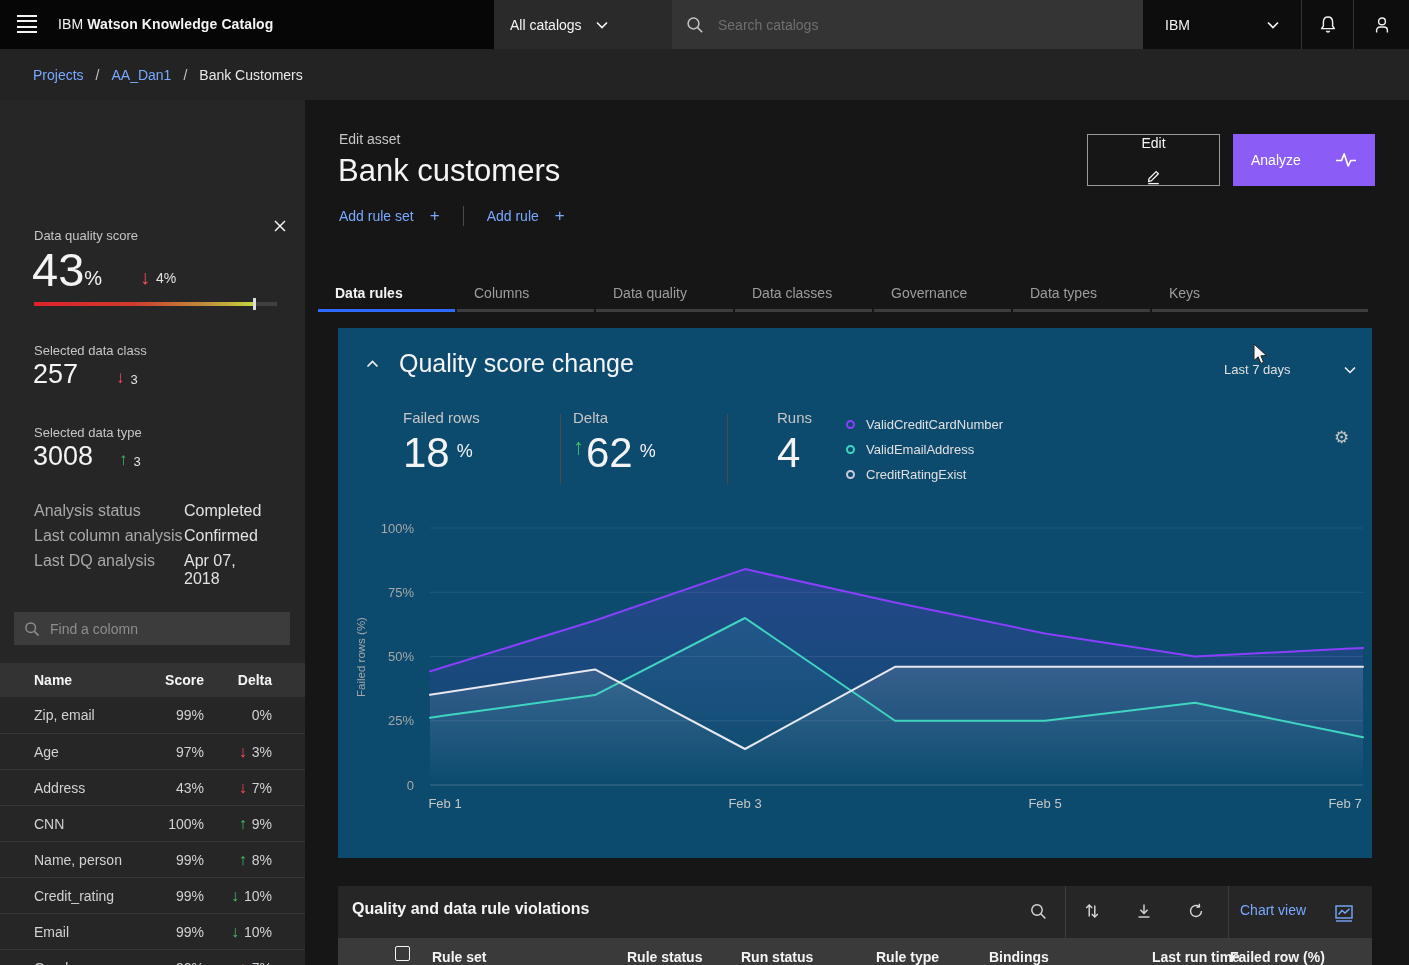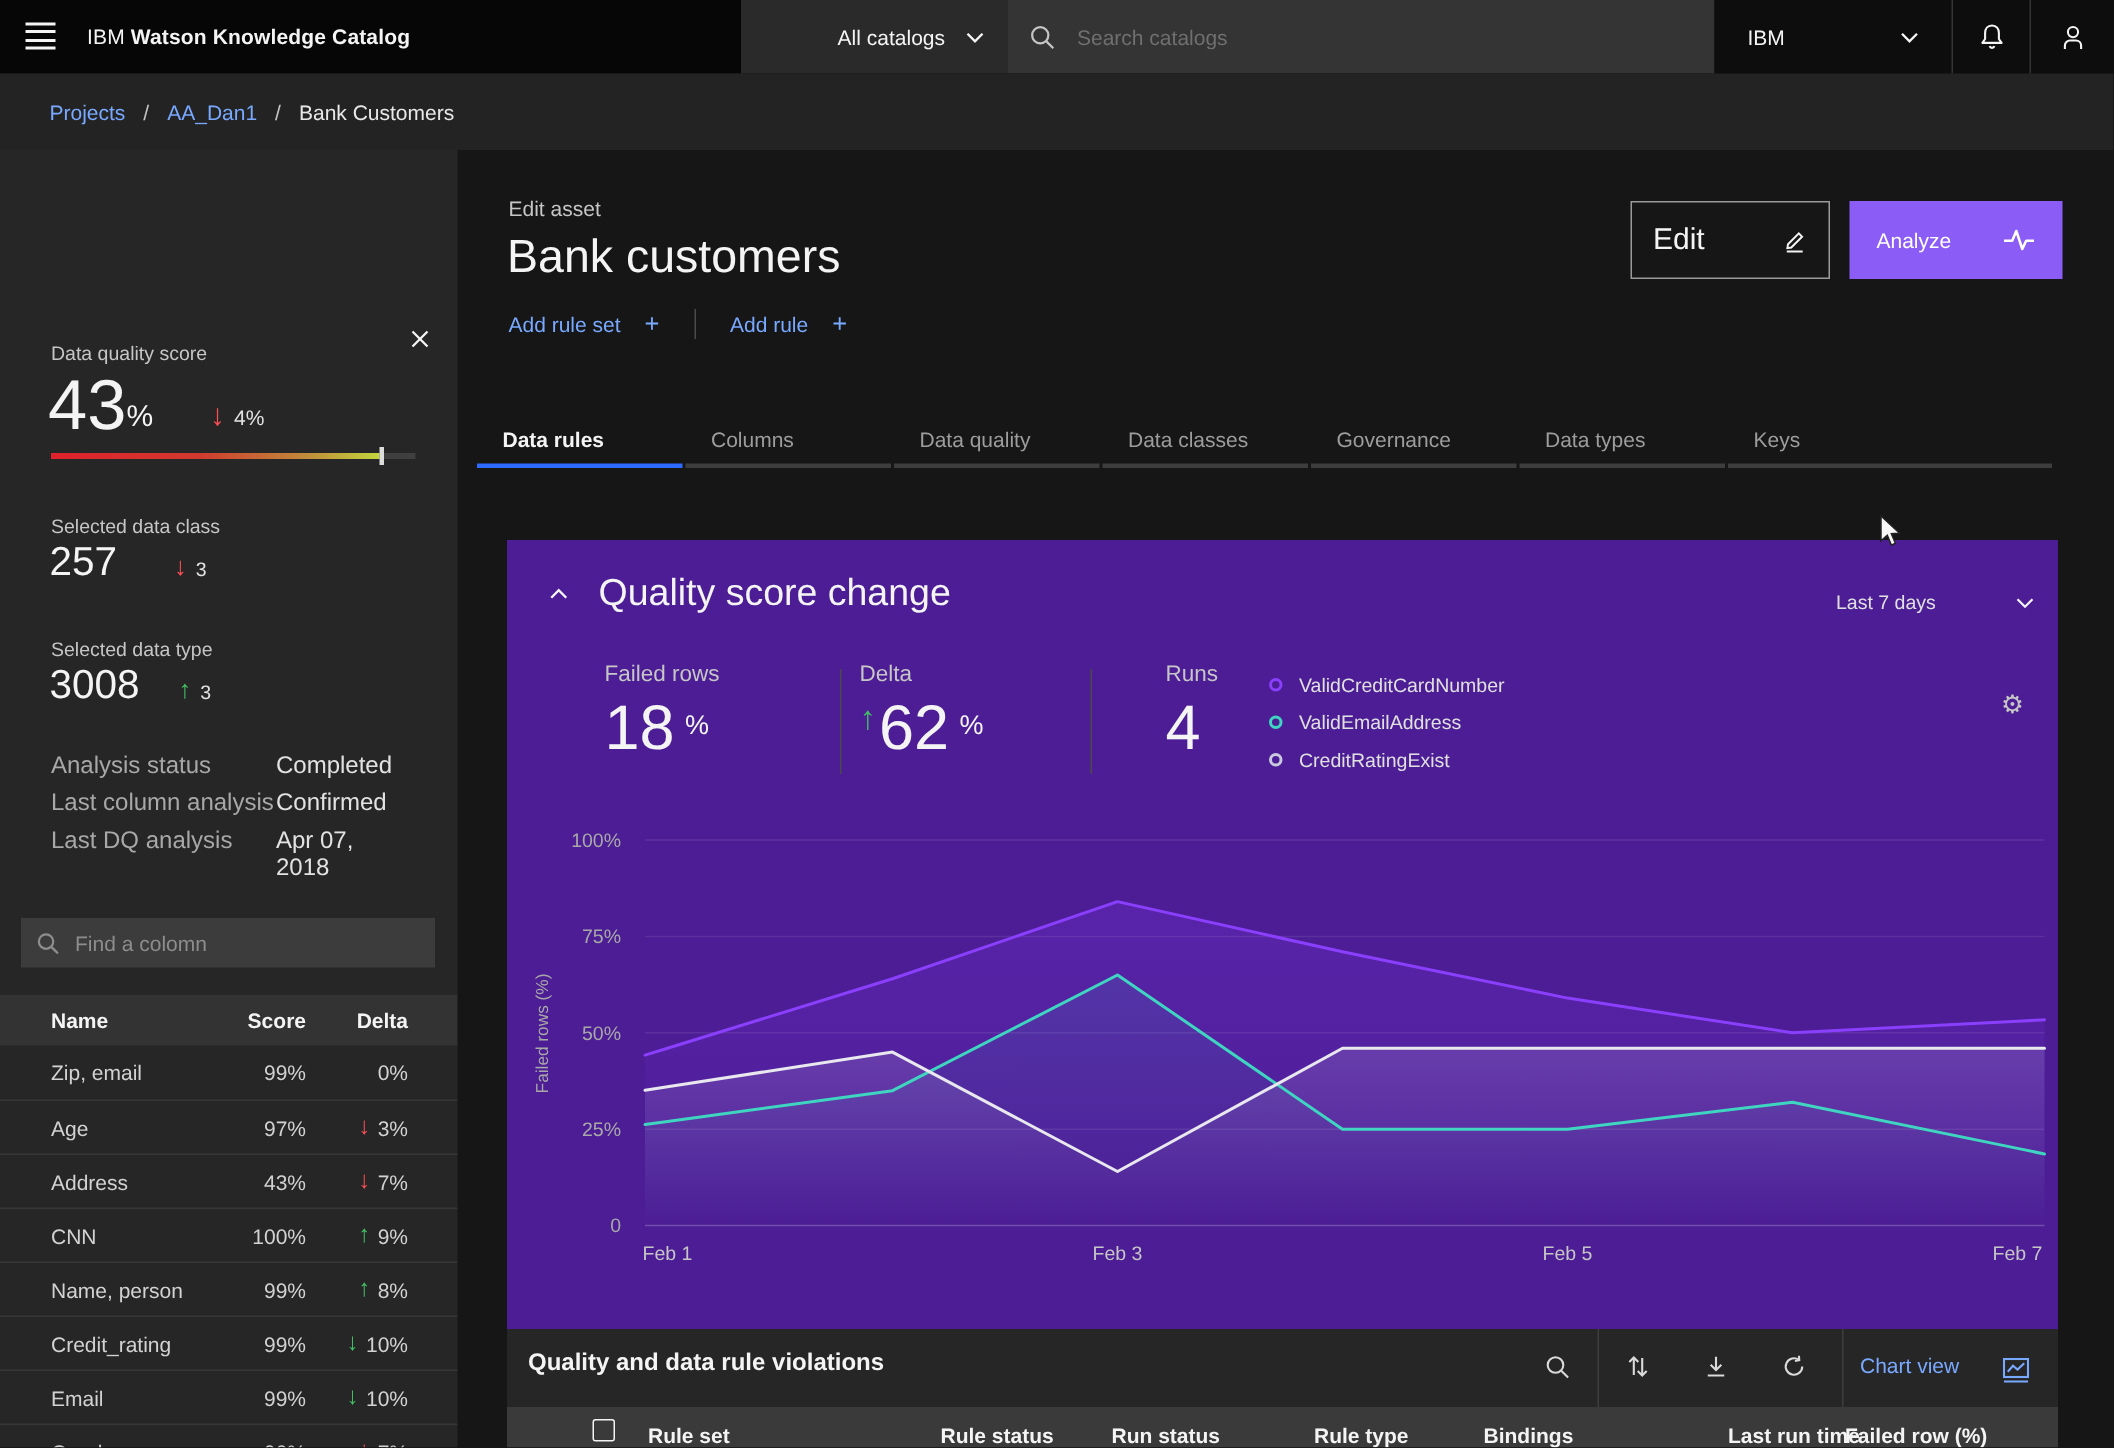--- a/index.html
+++ b/index.html
@@ -6,21 +6,21 @@
   html,body { width:1409px; height:965px; overflow:hidden; }
   body { background:#161616; font-family:"Liberation Sans",sans-serif; color:#f4f4f4; position:relative; }
   .abs { position:absolute; }
 
   
   .topbar { position:absolute; left:0; top:0; width:1409px; height:49px; background:#060606; }
   .burger { position:absolute; left:16px; top:13px; width:22px; height:22px; display:flex; flex-direction:column; justify-content:space-between; padding:2px 1px; cursor:pointer; }
   .burger span { display:block; height:2px; background:#f4f4f4; }
   .brand { position:absolute; left:58px; top:16px; font-size:14px; color:#f4f4f4; letter-spacing:.1px; }
   .brand b { font-weight:700; }
-  .tb-catalogs { position:absolute; left:494px; top:0; width:178px; height:49px; background:#2a2a2a; display:flex; align-items:center; padding:16px 16px; gap:14px; font-size:14px; cursor:pointer;justify-content:flex-end; }
+  .tb-catalogs { position:absolute; left:494px; top:0; width:178px; height:49px; background:#2a2a2a; display:flex; align-items:center; padding:16px 16px; gap:14px; font-size:14px; cursor:pointer; }
   .tb-search { position:absolute; left:672px; top:0; width:471px; height:49px; background:#343434; display:flex; align-items:center; padding:0 14px; gap:14px; }
   .tb-search input { flex:1; background:transparent; border:none; outline:none; color:#f4f4f4; font-size:14px; font-family:inherit; }
   .tb-search input::placeholder { color:#6f6f6f; }
   .tb-account { position:absolute; left:1143px; top:0; width:158px; height:49px; background:#0d0d0d; display:flex; align-items:center; justify-content:space-between; padding:0 22px; font-size:14px; cursor:pointer; }
   .tb-ico { position:absolute; top:0; width:52px; height:49px; display:flex; align-items:center; justify-content:center; border-left:1px solid #343434; cursor:pointer; background:#0d0d0d; }
 
   
   .crumbbar { position:absolute; left:0; top:49px; width:1409px; height:51px; background:#232323; display:flex; align-items:center; padding-left:33px; font-size:14px; gap:12px; }
   .crumb-link { color:#78a9ff; cursor:pointer; }
   .crumb-sep { color:#c6c6c6; }
@@ -53,31 +53,31 @@
   .c-delta { display:flex; justify-content:flex-end; align-items:center; gap:5px; width:68px; margin-left:0; }
   .st-head .c-delta { display:block; }
 
   
   .asset-label { position:absolute; left:339px; top:131px; font-size:14px; color:#c6c6c6; }
   .asset-title { position:absolute; left:338px; top:153px; font-size:31px; font-weight:300; color:#f4f4f4; }
   .add-links { position:absolute; left:339px; top:206px; display:flex; align-items:center; font-size:14px; color:#78a9ff; }
   .add-link { display:flex; gap:16px; align-items:center; cursor:pointer; }
   .add-plus { font-size:17px; }
   .add-div { width:1px; height:20px; background:#4a4a4a; margin:0 23px; }
-  .btn-edit { position:absolute; left:1087px; top:134px; width:133px; height:52px; background:transparent; border:1px solid #9a9a9a; color:#f4f4f4; font-size:20px; display:flex; align-items:center; justify-content:space-between; padding:0 14px; cursor:pointer; font-family:inherit; }
+  .btn-edit { position:absolute; left:1087px; top:134px; width:133px; height:52px; background:transparent; border:1px solid #9a9a9a; color:#f4f4f4; font-size:14px; display:flex; align-items:center; justify-content:space-between; padding:0 28px; cursor:pointer; font-family:inherit;flex-direction:column; }
   .btn-analyze { position:absolute; left:1233px; top:134px; width:142px; height:52px; background:#8b5cf6; border:none; color:#ffffff; font-size:14px; display:flex; align-items:center; justify-content:space-between; padding:0 18px; cursor:pointer; font-family:inherit; }
 
   
   .tabs { position:absolute; left:318px; top:277px; height:35px; display:flex; }
   .tab { width:137px; margin-right:2px; border-bottom:3px solid #3d3d3d; font-size:14px; color:#9d9d9d; padding:8px 0 0 17px; cursor:pointer; }
   .tab.active { color:#f4f4f4; font-weight:700; border-bottom-color:#2d6aff; }
   .tab.wide { width:216px; }
 
   
-  .card { position:absolute; left:338px; top:360px; width:1034px; height:530px; background:#4c1d95; }
+  .card { position:absolute; left:338px; top:328px; width:1034px; height:530px; background:#0c4a6e; }
   .card-title { position:absolute; left:61px; top:21px; font-size:25px; font-weight:300; color:#f4f4f4; }
   .collapse { position:absolute; left:28px; top:32px; cursor:pointer; }
   .range { position:absolute; left:886px; top:34px; width:132px; display:flex; justify-content:space-between; align-items:center; font-size:13px; color:#e0e0e0; cursor:pointer; }
   .stat { position:absolute; top:81px; }
   .stat .s-label { font-size:15px; color:#c6c6c6; }
   .stat .s-val { margin-top:6px; font-size:42px; font-weight:300; color:#f4f4f4; line-height:1; display:flex; align-items:center; }
   .stat .s-unit { font-size:18px; font-weight:400; margin-left:7px; padding-bottom:4px; color:#f4f4f4; }
   .stat .s-arrow { font-size:22px; color:#42be65; padding-bottom:12px; margin-right:2px; }
   .stat-div { position:absolute; top:86px; width:1px; height:70px; background:#4a4a4a; }
   .legend { position:absolute; left:508px; top:84px; }

